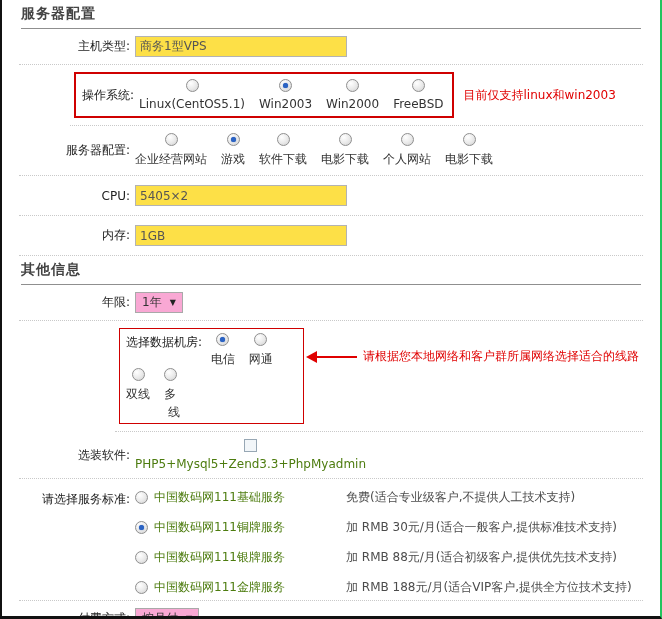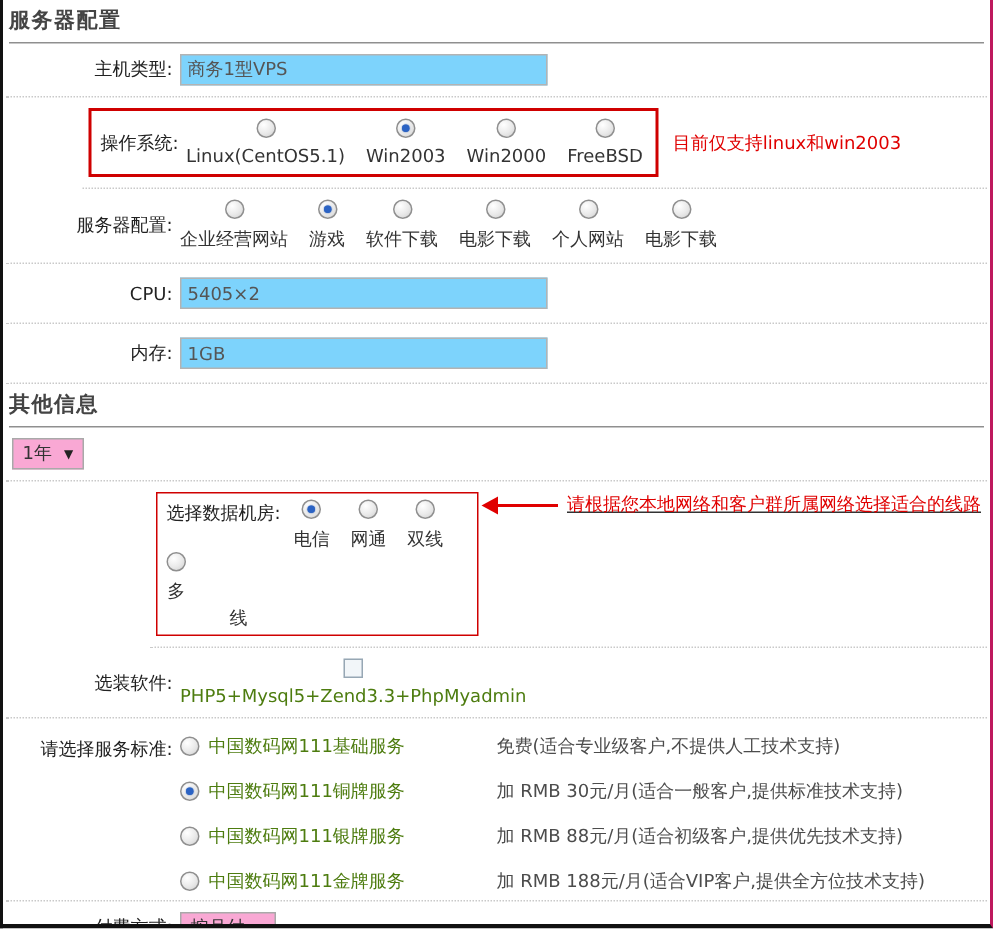--- a/index.html
+++ b/index.html
@@ -1,50 +1,50 @@
 <!DOCTYPE html>
 <html><head>
 <meta charset="utf-8">
 <style>
   * { margin:0; padding:0; box-sizing:border-box; }
   html,body { background:#fff; }
   body { font-family:"DejaVu Sans","Liberation Sans",sans-serif; }
   .page {
     position:relative; width:662px; height:619px; background:#fff;
-    border-left:2px solid #111; border-right:2px solid #be185d; border-bottom:3px solid #111;
-    font-size:12px; color:#333; overflow:hidden; padding:0 2px;
+    border-left:2px solid #111; border-right:2px solid #22c55e; border-bottom:3px solid #111;
+    font-size:12px; color:#333; overflow:hidden; padding:0 17px;
   }
   .section-title { font-size:14px; font-weight:bold; color:#444; padding:5px 2px 4px 2px; letter-spacing:1px; }
   .solid-divider { border:none; border-top:1px solid #8f8f8f; margin:1px 2px 0 2px; }
   .row { display:flex; align-items:center; padding:7px 4px; border-bottom:1px dotted #c9c9c9; }
   .label { width:112px; min-width:112px; text-align:right; padding-right:5px; color:#222; }
   .label.top { align-self:flex-start; padding-top:2px; }
   .text-input {
-    width:245px; height:21px; border:1px solid #b3b3b3; font-size:12px; color:#555;
-    padding:2px 4px; font-family:"DejaVu Sans","Liberation Sans",sans-serif; background:#7dd3fc;
+    width:212px; height:21px; border:1px solid #b3b3b3; font-size:12px; color:#555;
+    padding:2px 4px; font-family:"DejaVu Sans","Liberation Sans",sans-serif; background:#fde047;
   }
   
   .radio { display:inline-block; width:13px; height:13px; border-radius:50%;
     border:1px solid #8f8f8f; background:radial-gradient(circle at 35% 30%, #ffffff 0%, #e9e9e9 55%, #cfcfcf 100%);
     position:relative; vertical-align:-2px; flex:none; }
   .radio.sel::after { content:""; position:absolute; left:3px; top:3px; width:5px; height:5px;
     border-radius:50%; background:#2b63c4; box-shadow:0 0 1px #1b4fa8; }
   .checkbox { display:inline-block; width:13px; height:13px; border:1px solid #97a7b4;
     background:#f2f6f9; vertical-align:-2px; flex:none; }
   .opt { display:inline-flex; align-items:center; gap:5px; margin-right:14px; white-space:nowrap; cursor:default;flex-direction:column; }
   .opt-label { color:#333; }
   
   .redbox { border:2px solid #cf0000; display:inline-flex; align-items:center; padding:5px 6px; }
   .redbox.thin { border-width:1px; }
   .rednote { color:#e00000; margin-left:10px; white-space:nowrap; }
   .os-row { margin-left:51px; }
   .dc-row { margin-left:96px; align-items:flex-start; }
   .dc-box { display:inline-block; padding:4px 8px 2px 6px; position:relative; width:236px; }
   .dc-line2 { margin-left:42px; margin-top:1px; }
-  .arrow-annot { display:flex; align-items:center; margin-top:0;text-decoration:underline; }
+  .arrow-annot { display:flex; align-items:center; margin-top:20px; }
   .arrow-head { width:0; height:0; border-top:6px solid transparent; border-bottom:6px solid transparent;
     border-right:11px solid #e00000; margin-left:2px; }
   .arrow-line { width:40px; height:2px; background:#e00000; margin-right:6px; }
   
   .select { display:inline-flex; align-items:center; gap:8px; border:1px solid #a9a9a9;
     background:#f9a8d4; padding:2px 6px; height:21px; color:#333; cursor:default; }
   .select .caret { font-size:8px; color:#222; }
   .blue { color:#4d7c0f; }
   
   .service-row { display:flex; align-items:center; margin-bottom:13px; }
@@ -124,20 +124,21 @@
 
   <div class="row" style="padding:9px 4px;">
     <div class="label">内存:</div>
     <input class="text-input" value="1GB" style="">
   </div>
 
   <div class="section-title">其他信息</div>
   <hr class="solid-divider">
 
   <div class="row">
+    <div class="label">年限:</div>
     <div class="select">
       <span>1年</span>
       <span class="caret">▼</span>
     </div>
   </div>
 
   <div class="row dc-row">
     <div class="redbox thin dc-box">
       <span class="label" style="width:auto;min-width:0;">选择数据机房:</span>
       <label class="opt" style="margin-right:10px;">

